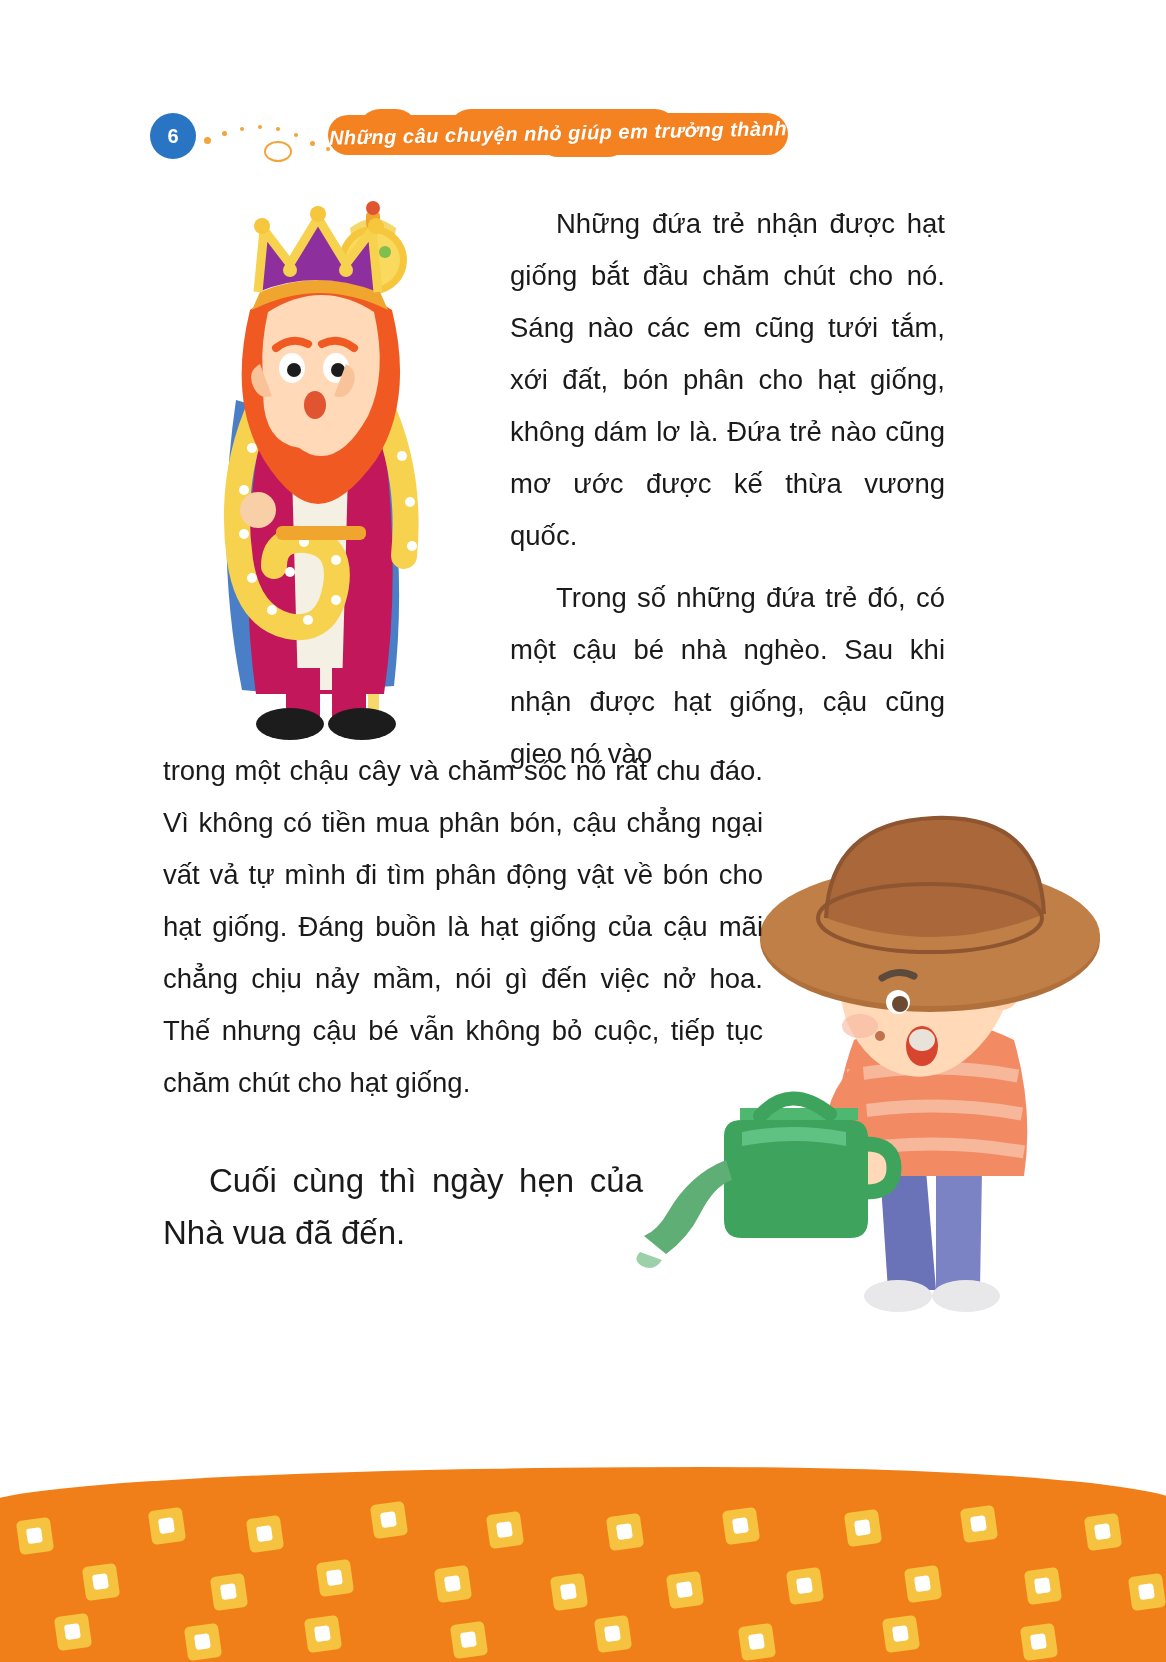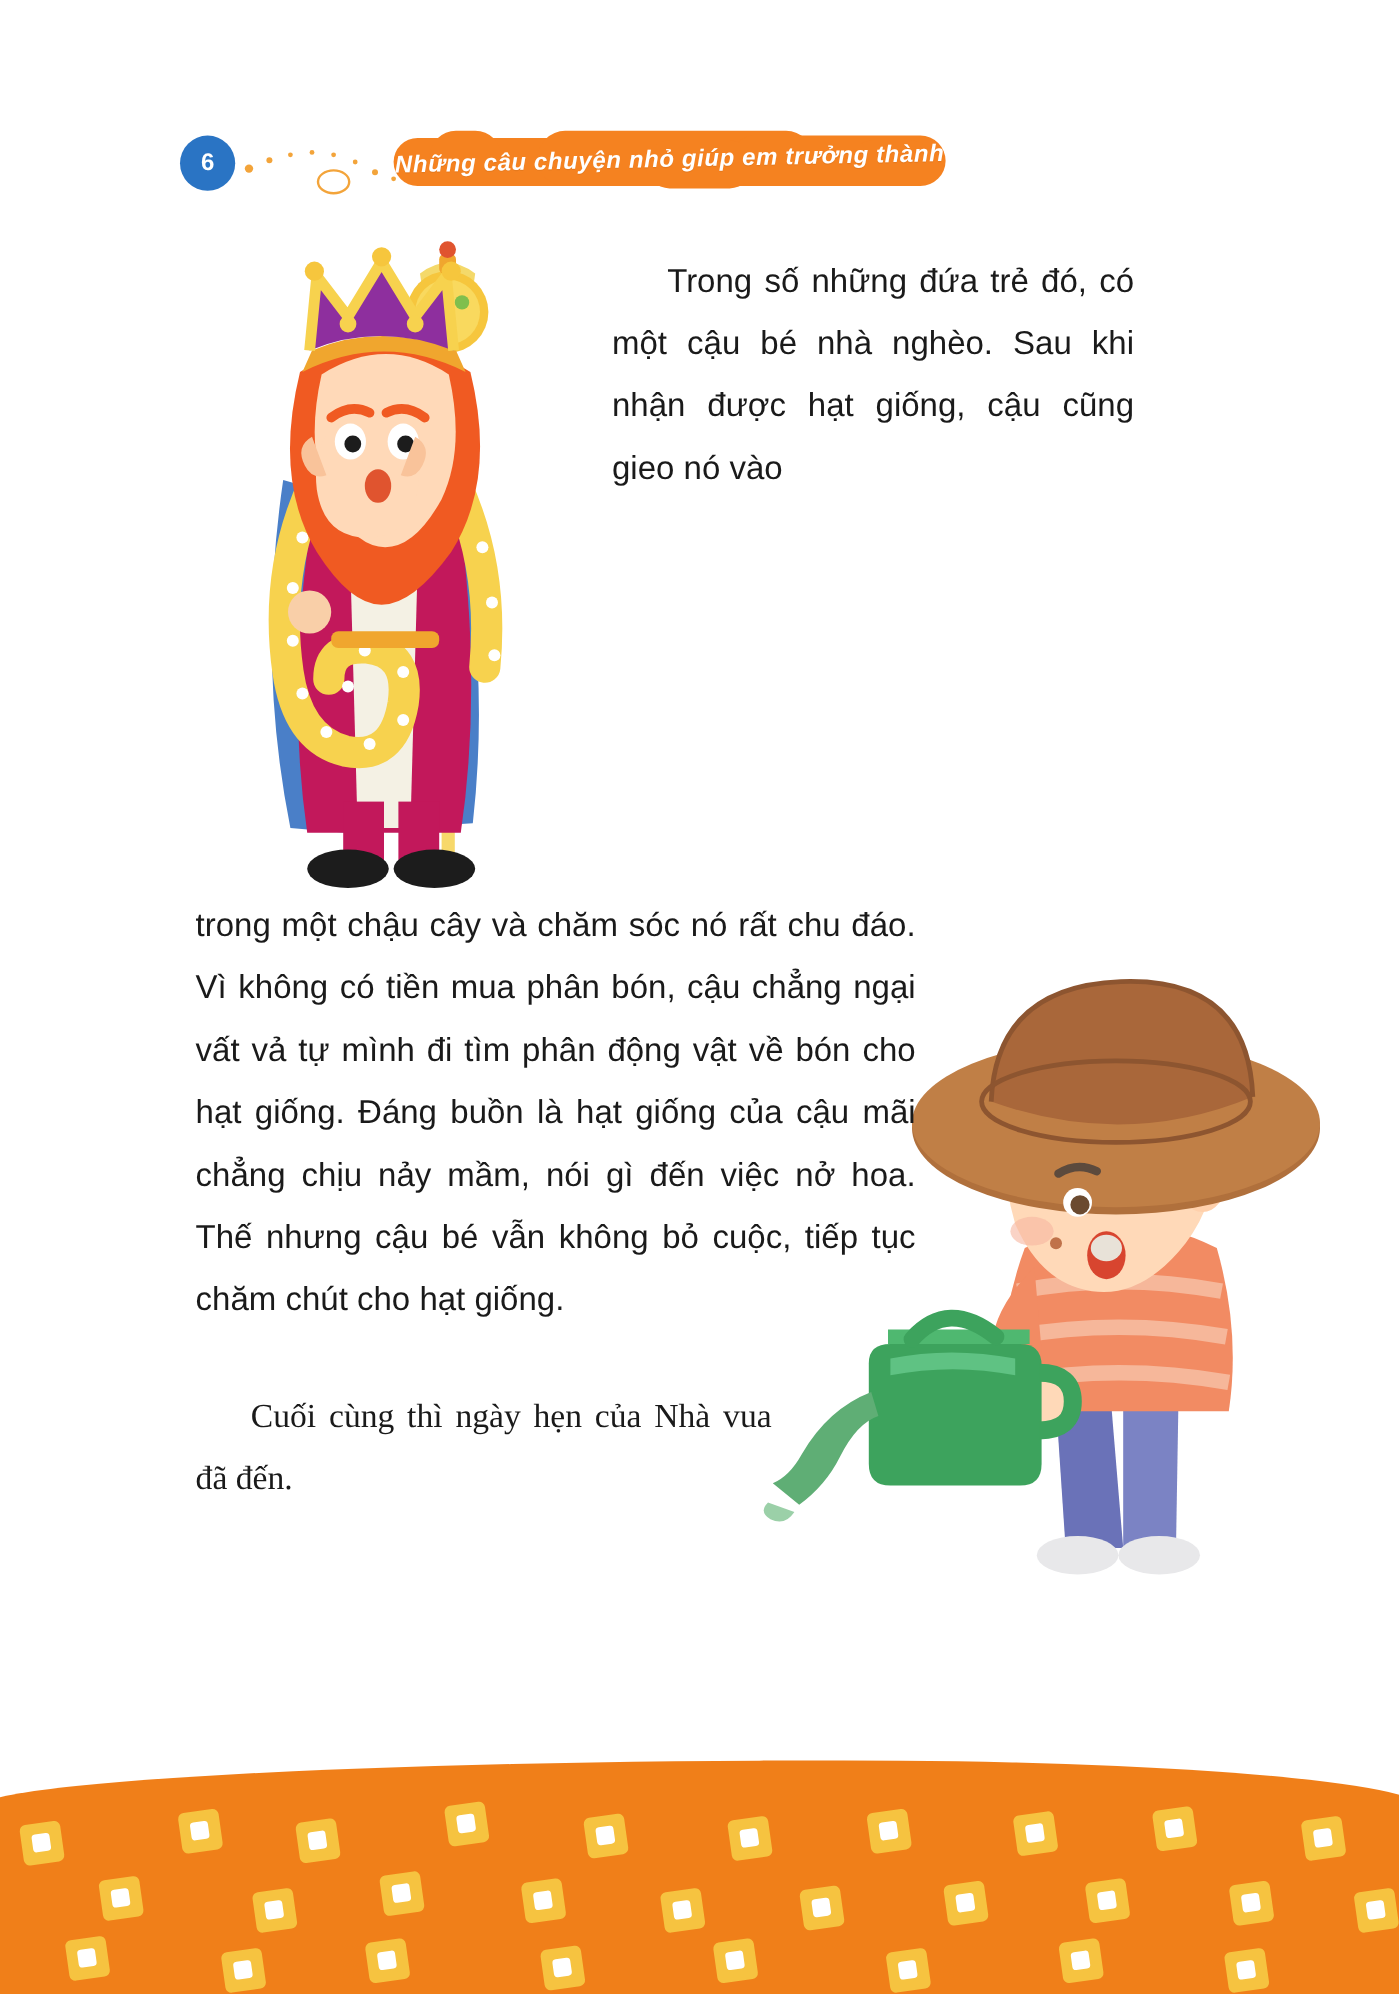--- a/index.html
+++ b/index.html
@@ -118,25 +118,24 @@
     text-align: justify;
   }
   .text-wide p {
     margin: 0;
   }
   .text-narrow {
     position: absolute;
     left: 163px;
     top: 1155px;
     width: 480px;
-    font-size: 28px;
+    font-size: 33px;
     line-height: 52px;
     color: #1a1a1a;
     text-align: justify;
-    font-family: Liberation Serif, serif;
   }
   .text-narrow p {
     margin: 0;
     text-indent: 46px;
   }
   .text-narrow p + p {
     margin-top: 10px;
   }
   .justify-last-left {
     text-align-last: left;
@@ -294,20 +293,21 @@
       <path d="M118 102 l6 -62 l26 34 l28 -46 l28 46 l26 -34 l6 62" fill="none" stroke="#f7d24e" stroke-width="9" stroke-linejoin="round"></path>
       <circle cx="122" cy="36" r="8" fill="#f6c63d"></circle>
       <circle cx="178" cy="24" r="8" fill="#f6c63d"></circle>
       <circle cx="236" cy="36" r="8" fill="#f6c63d"></circle>
       <circle cx="150" cy="80" r="7" fill="#f7d24e"></circle>
       <circle cx="206" cy="80" r="7" fill="#f7d24e"></circle>
     </svg>
   </div>
 
   <div class="text-col-right">
+    <p>Những đứa trẻ nhận được hạt giống bắt đầu chăm chút cho nó. Sáng nào các em cũng tưới tắm, xới đất, bón phân cho hạt giống, không dám lơ là. Đứa trẻ nào cũng mơ ước được kế thừa vương quốc.</p>
     <p class="second">Trong số những đứa trẻ đó, có một cậu bé nhà nghèo. Sau khi nhận được hạt giống, cậu cũng gieo nó vào</p>
   </div>
 
   <div class="boy">
     <svg width="470" height="600" viewBox="0 0 470 600" xmlns="http://www.w3.org/2000/svg">
 
       <path d="M250 430 l46 0 l10 120 l-48 0 z" fill="#6a72b8"></path>
       <path d="M306 430 l46 0 l-2 120 l-44 0 z" fill="#7b83c4"></path>
       <ellipse cx="268" cy="556" rx="34" ry="16" fill="#e8e8ea"></ellipse>
       <ellipse cx="336" cy="556" rx="34" ry="16" fill="#e8e8ea"></ellipse>

